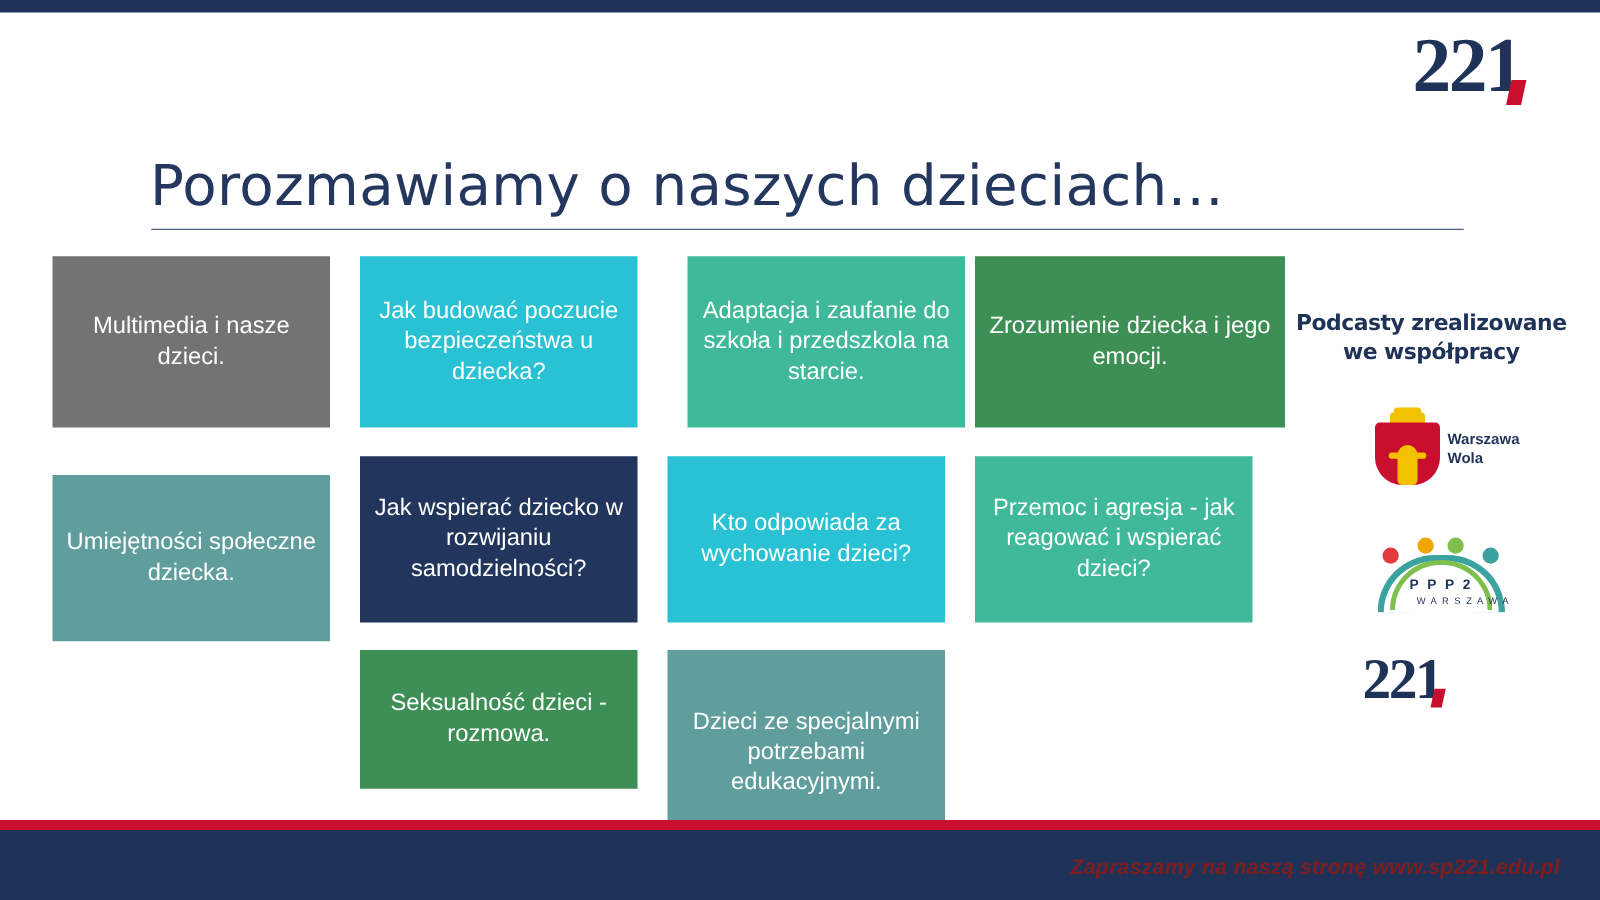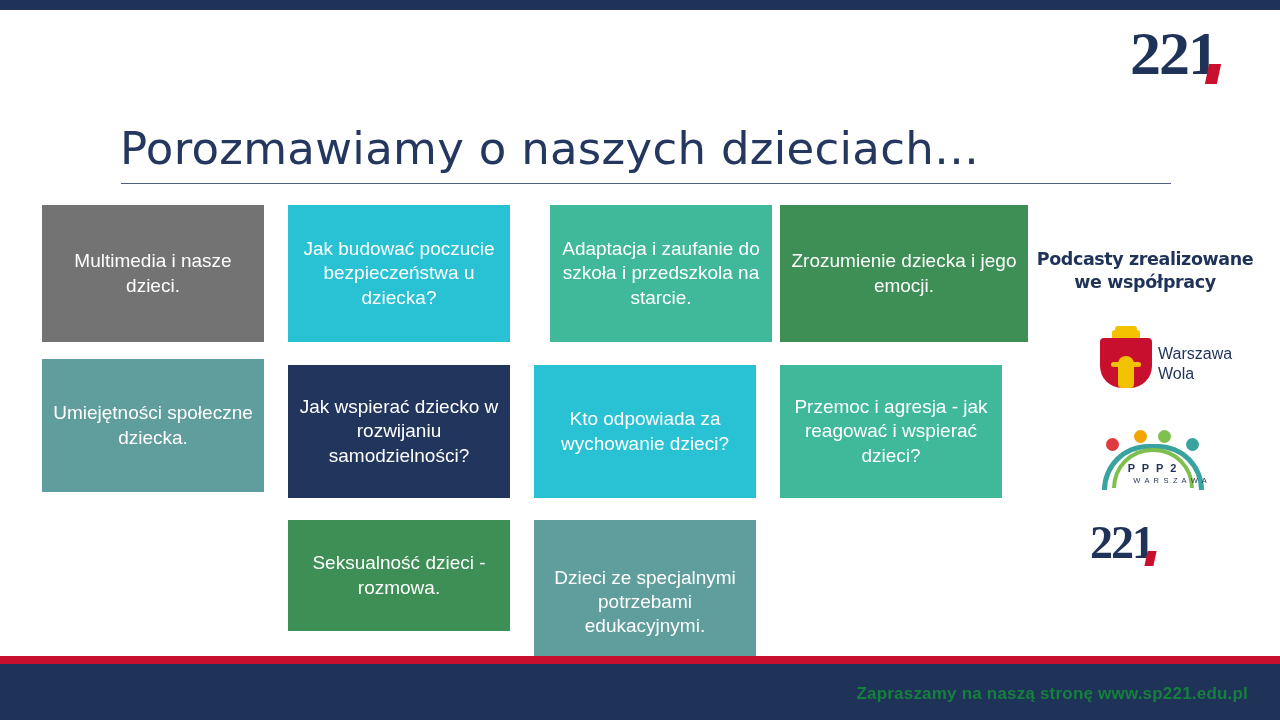--- a/index.html
+++ b/index.html
@@ -11,21 +11,21 @@
     position:relative;
   }
   .slide{position:absolute;inset:0;}
 
   
   .top-bar{position:absolute;left:0;top:0;width:1280px;height:10px;background:#1f3258;}
   .bottom-accent{position:absolute;left:0;top:656px;width:1280px;height:8px;background:#c8102e;}
   .bottom-bar{position:absolute;left:0;top:664px;width:1280px;height:56px;background:#1f3258;}
   .bottom-text{
     position:absolute;right:32px;top:684px;
-    color:#15803d;font-size:17px;font-weight:bold;letter-spacing:.2px;
+    color:#7f1d1d;font-size:17px;font-weight:bold;letter-spacing:.2px;font-style:italic;
   }
 
   
   .logo221{position:absolute;}
   .logo221 .num{
     font-family:"Liberation Serif", serif;
     font-weight:bold;color:#1f3258;line-height:1;
     letter-spacing:-2px;
   }
   .logo221 .tick{
@@ -81,21 +81,21 @@
   }
   .crest .fig{
     position:absolute;left:18px;top:18px;width:16px;height:32px;background:#f2c200;
     border-radius:8px 8px 4px 4px;
   }
   .crest .fig:after{
     content:"";position:absolute;left:-7px;top:6px;width:30px;height:5px;background:#f2c200;border-radius:3px;
   }
   .crest-label{
     position:absolute;left:1158px;top:344px;color:#1f3258;
-    font-size:16px;line-height:1.25;font-weight:normal;
+    font-size:12px;line-height:1.25;font-weight:bold;
   }
 
   
   .ppp{position:absolute;left:1098px;top:430px;width:110px;height:56px;}
   .ppp .arc{
     position:absolute;left:4px;top:14px;width:102px;height:46px;
     border:5px solid #3aa3a0;border-bottom:none;border-radius:52px 52px 0 0;
     box-sizing:border-box;
   }
   .ppp .arc2{
@@ -130,21 +130,21 @@
   </div>
 
   <div class="title">Porozmawiamy o naszych dzieciach…</div>
   <div class="title-rule"></div>
 
   <div class="tile" style="left:42px;top:205px;width:222px;height:137px;background:#737373;">Multimedia i nasze dzieci.</div>
   <div class="tile" style="left:288px;top:205px;width:222px;height:137px;background:#29c1d4;">Jak budować poczucie bezpieczeństwa u dziecka?</div>
   <div class="tile" style="left:550px;top:205px;width:222px;height:137px;background:#3fb99a;">Adaptacja i zaufanie do szkoła i przedszkola na starcie.</div>
   <div class="tile" style="left:780px;top:205px;width:248px;height:137px;background:#3d8f55;">Zrozumienie dziecka i jego emocji.</div>
 
-  <div class="tile" style="left:42px;top:359px;width:222px;height:133px;background:#5f9e9c;">Umiejętności społeczne dziecka.</div>
+  <div class="tile" style="left:42px;top:380px;width:222px;height:133px;background:#5f9e9c;">Umiejętności społeczne dziecka.</div>
   <div class="tile" style="left:288px;top:365px;width:222px;height:133px;background:#22355c;">Jak wspierać dziecko w rozwijaniu samodzielności?</div>
   <div class="tile" style="left:534px;top:365px;width:222px;height:133px;background:#29c1d4;">Kto odpowiada za wychowanie dzieci?</div>
   <div class="tile" style="left:780px;top:365px;width:222px;height:133px;background:#3fb99a;">Przemoc i agresja - jak reagować i wspierać dzieci?</div>
 
   <div class="tile" style="left:288px;top:520px;width:222px;height:111px;background:#3d8f55;">Seksualność dzieci - rozmowa.</div>
   <div class="tile" style="left:534px;top:520px;width:222px;height:164px;background:#5f9e9c;">Dzieci ze specjalnymi potrzebami edukacyjnymi.</div>
 
   <div class="right-title">Podcasty zrealizowane we współpracy</div>
 
   <div class="crest">

